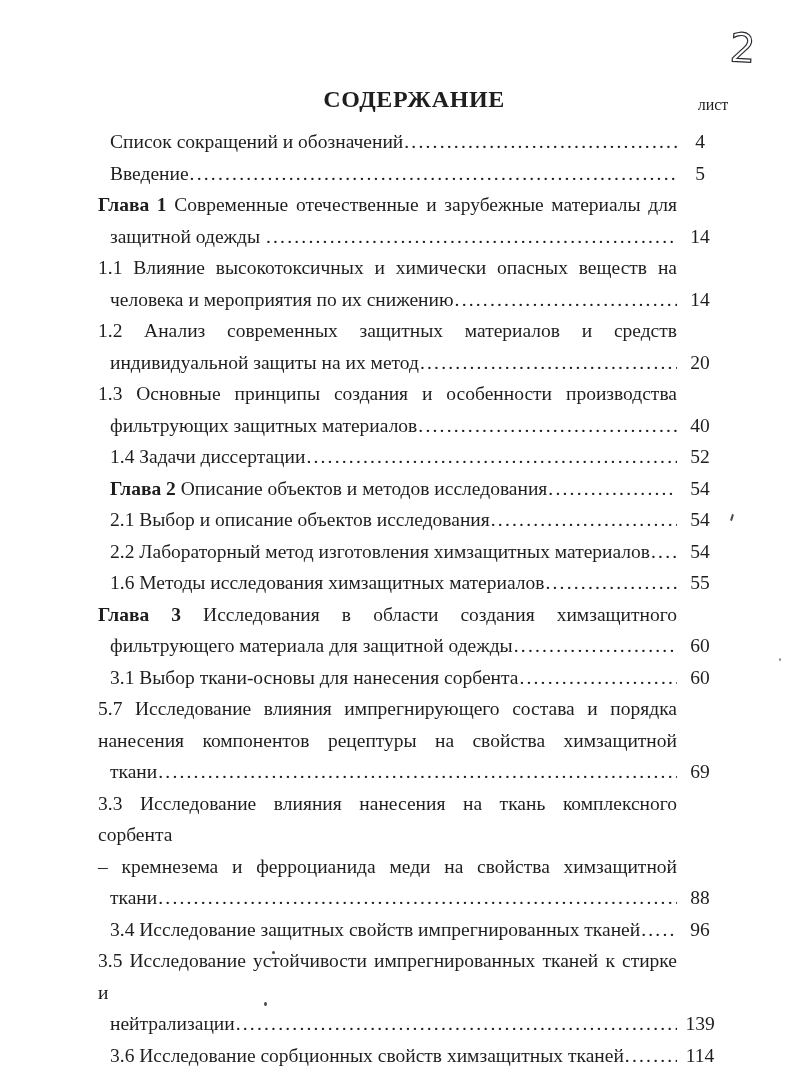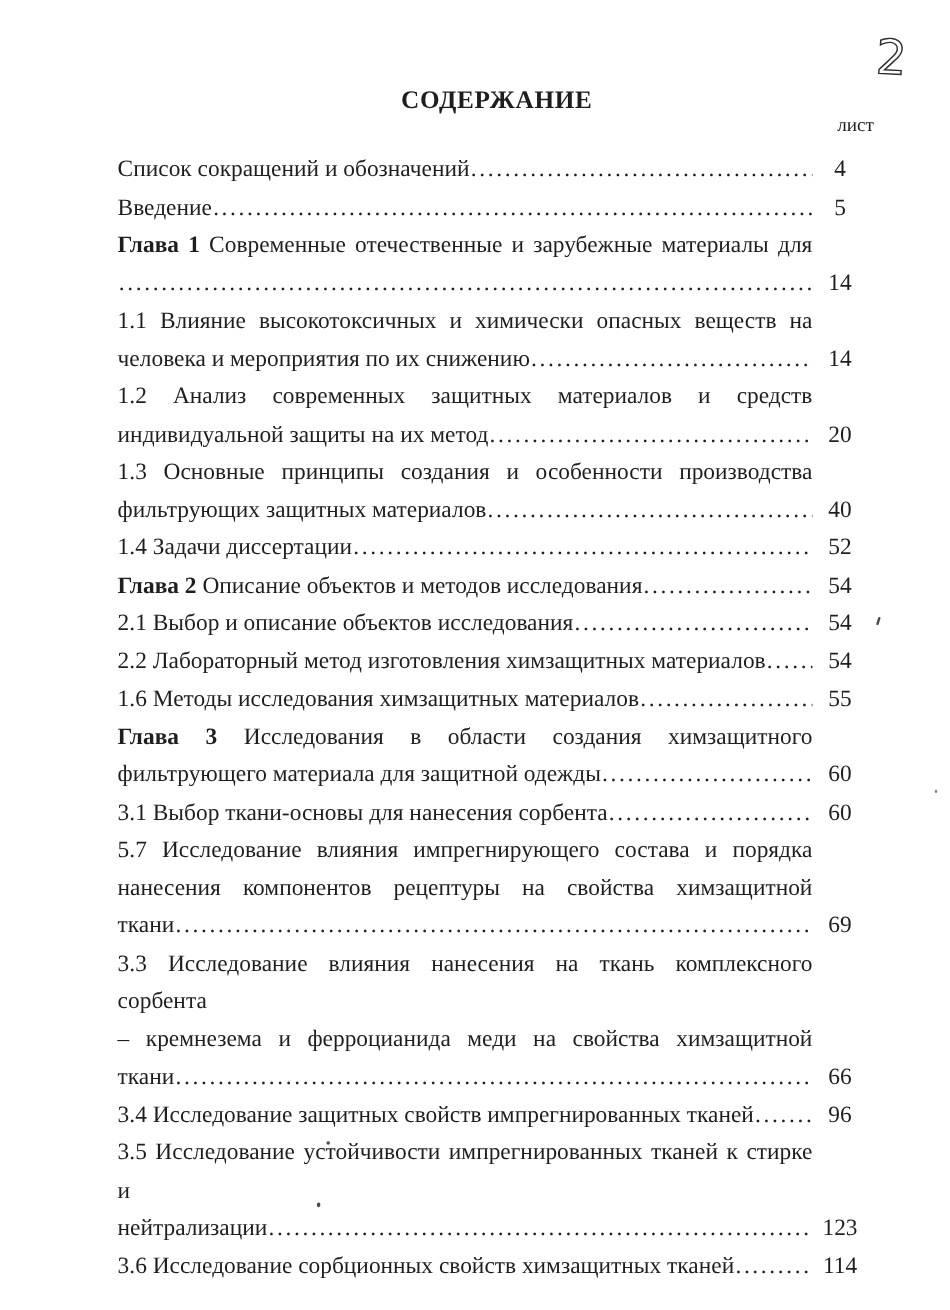--- a/index.html
+++ b/index.html
@@ -9,36 +9,36 @@
     font-family:"Liberation Serif","DejaVu Serif",serif;
   }
   .handwritten-no {
     position:absolute; top:20px; left:722px; width:48px; height:56px;
   }
   .handwritten-no svg text {
     font-family:"DejaVu Sans",sans-serif; font-size:40px;
     fill:none; stroke:#2b2b30; stroke-width:1.2px;
   }
   .doc-title {
-    position:absolute; top:71px; left:414px; transform:translateX(-50%);
-    font-weight:bold; font-size:21px; letter-spacing:0.6px; white-space:nowrap;
+    position:absolute; top:86px; left:414px; transform:translateX(-50%);
+    font-weight:bold; font-size:24px; letter-spacing:0.6px; white-space:nowrap;
   }
   .sheet-label {
     position:absolute; top:96px; left:690px; width:46px;
     text-align:center; font-size:16px;
   }
   .toc {
     position:absolute; left:98px; top:126px; width:638px;
   }
   .entry { display:flex; }
   .etext { width:579px; }
   .line { font-size:19.5px; line-height:31.5px; }
   .fill { text-align:justify; text-align-last:justify; }
   .last { display:flex; }
-  .last .txt { white-space:pre; flex:0 0 auto; }
+  .last .txt { white-space:pre; flex:0 0 auto;margin-left:12px; }
   .leader {
     flex:1 1 auto; overflow:hidden; white-space:nowrap;
     letter-spacing:2.2px; margin-left:1px;
   }
   .chap { font-weight:bold; }
   .epage {
     width:46px; flex:0 0 46px; display:flex; align-items:flex-end;
     justify-content:center; font-size:19.5px; line-height:31.5px;
   }
   .speck { position:absolute; background:#4a4a4a; border-radius:50%; }
@@ -81,20 +81,21 @@
             <span class="txt">Введение</span>
             <span class="leader">............................................................................................................................................</span>
           </div>
         </div>
         <div class="epage">5</div>
       </div>
       <div class="entry">
         <div class="etext">
           <div class="line fill"><span class="txt"><span class="chap">Глава 1</span> Современные отечественные и зарубежные материалы для</span></div>
           <div class="line last">
+            <span class="txt">защитной одежды </span>
             <span class="leader">............................................................................................................................................</span>
           </div>
         </div>
         <div class="epage">14</div>
       </div>
       <div class="entry">
         <div class="etext">
           <div class="line fill"><span class="txt">1.1 Влияние высокотоксичных и химически опасных веществ на</span></div>
           <div class="line last">
             <span class="txt">человека и мероприятия по их снижению</span>
@@ -200,40 +201,40 @@
       </div>
       <div class="entry">
         <div class="etext">
           <div class="line fill"><span class="txt">3.3 Исследование влияния нанесения на ткань комплексного сорбента</span></div>
           <div class="line fill"><span class="txt">– кремнезема и ферроцианида меди на свойства химзащитной</span></div>
           <div class="line last">
             <span class="txt">ткани</span>
             <span class="leader">............................................................................................................................................</span>
           </div>
         </div>
-        <div class="epage">66</div>
+        <div class="epage">88</div>
       </div>
       <div class="entry">
         <div class="etext">
           <div class="line last">
             <span class="txt">3.4 Исследование защитных свойств импрегнированных тканей</span>
             <span class="leader">............................................................................................................................................</span>
           </div>
         </div>
         <div class="epage">96</div>
       </div>
       <div class="entry">
         <div class="etext">
           <div class="line fill"><span class="txt">3.5 Исследование устойчивости импрегнированных тканей к стирке и</span></div>
           <div class="line last">
             <span class="txt">нейтрализации</span>
             <span class="leader">............................................................................................................................................</span>
           </div>
         </div>
-        <div class="epage">123</div>
+        <div class="epage">139</div>
       </div>
       <div class="entry">
         <div class="etext">
           <div class="line last">
             <span class="txt">3.6 Исследование сорбционных свойств химзащитных тканей</span>
             <span class="leader">............................................................................................................................................</span>
           </div>
         </div>
         <div class="epage">114</div>
       </div>

